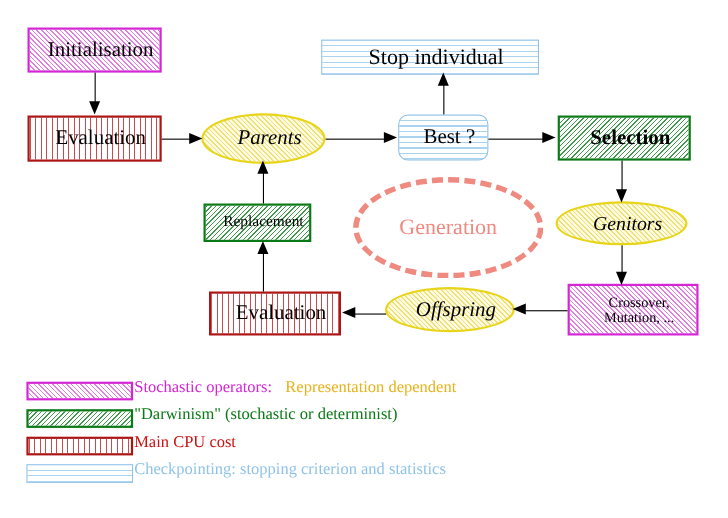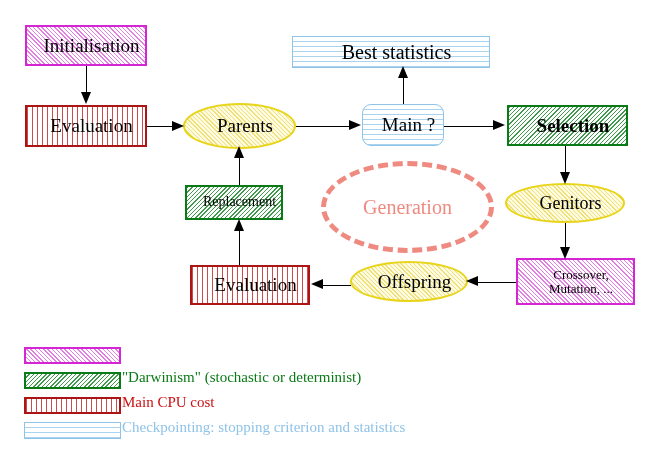--- a/index.html
+++ b/index.html
@@ -72,21 +72,21 @@
   .hatch-yellow {
     border: 2px solid #e8d418;
     background-color: #fdf7c8;
     background-image: repeating-linear-gradient(
         45deg,
         #efe07a 0px, #efe07a 1px,
         #fdfbe2 1px, #fdfbe2 3px);
   }
 
   .rounded { border-radius: 9px; }
-  .ellipse { border-radius: 50%; }
+  .ellipse { border-radius: 50%; font-style: italic; }
 
   
   .gen-ellipse {
     position: absolute;
     box-sizing: border-box;
     border: 5px dashed #ef8a80;
     border-radius: 50%;
     display: flex;
     align-items: center;
     justify-content: center;
@@ -167,25 +167,25 @@
 
   <div class="node hatch-red" style="left:25px; top:105px; width:122px; height:42px; font-size:19px;">
     <span class="lbl">Evaluation</span>
   </div>
 
   <div class="node hatch-yellow ellipse" style="left:183px; top:103px; width:113px; height:46px; font-size:19px;">
     <span class="lbl">Parents</span>
   </div>
 
   <div class="node hatch-blue rounded" style="left:362px; top:104px; width:82px; height:42px; font-size:19px;">
-    <span class="lbl">Main ?</span>
+    <span class="lbl">Best ?</span>
   </div>
 
   <div class="node hatch-blue" style="left:292px; top:36px; width:198px; height:32px; font-size:20px;">
-    <span class="lbl">Best statistics</span>
+    <span class="lbl">Stop individual</span>
   </div>
 
   <div class="node hatch-green" style="left:507px; top:105px; width:121px; height:41px; font-size:19px;font-weight:bold;">
     <span class="lbl">Selection</span>
   </div>
 
   <div class="node hatch-yellow ellipse" style="left:505px; top:183px; width:120px; height:40px; font-size:18px;">
     <span class="lbl">Genitors</span>
   </div>
 
@@ -240,20 +240,23 @@
   <div class="edge v" style="left:239px; top:226px; height:39px;"></div>
   <div class="arrow up" style="left:234px; top:219px;"></div>
 
   <div class="edge v" style="left:239px; top:156px; height:29px;"></div>
   <div class="arrow up" style="left:234px; top:146px;"></div>
 
   <div id="legend">
 
     <div class="legend-row">
       <div class="legend-swatch hatch-magenta"></div>
+      <div class="legend-text">
+        <span style="color:#d426d4;">Stochastic operators:</span><span class="t2" style="color:#e8b21c;">Representation dependent</span>
+      </div>
     </div>
 
     <div class="legend-row">
       <div class="legend-swatch hatch-green"></div>
       <div class="legend-text">
         <span style="color:#0a7a16;">"Darwinism" (stochastic or determinist)</span>
       </div>
     </div>
 
     <div class="legend-row">

